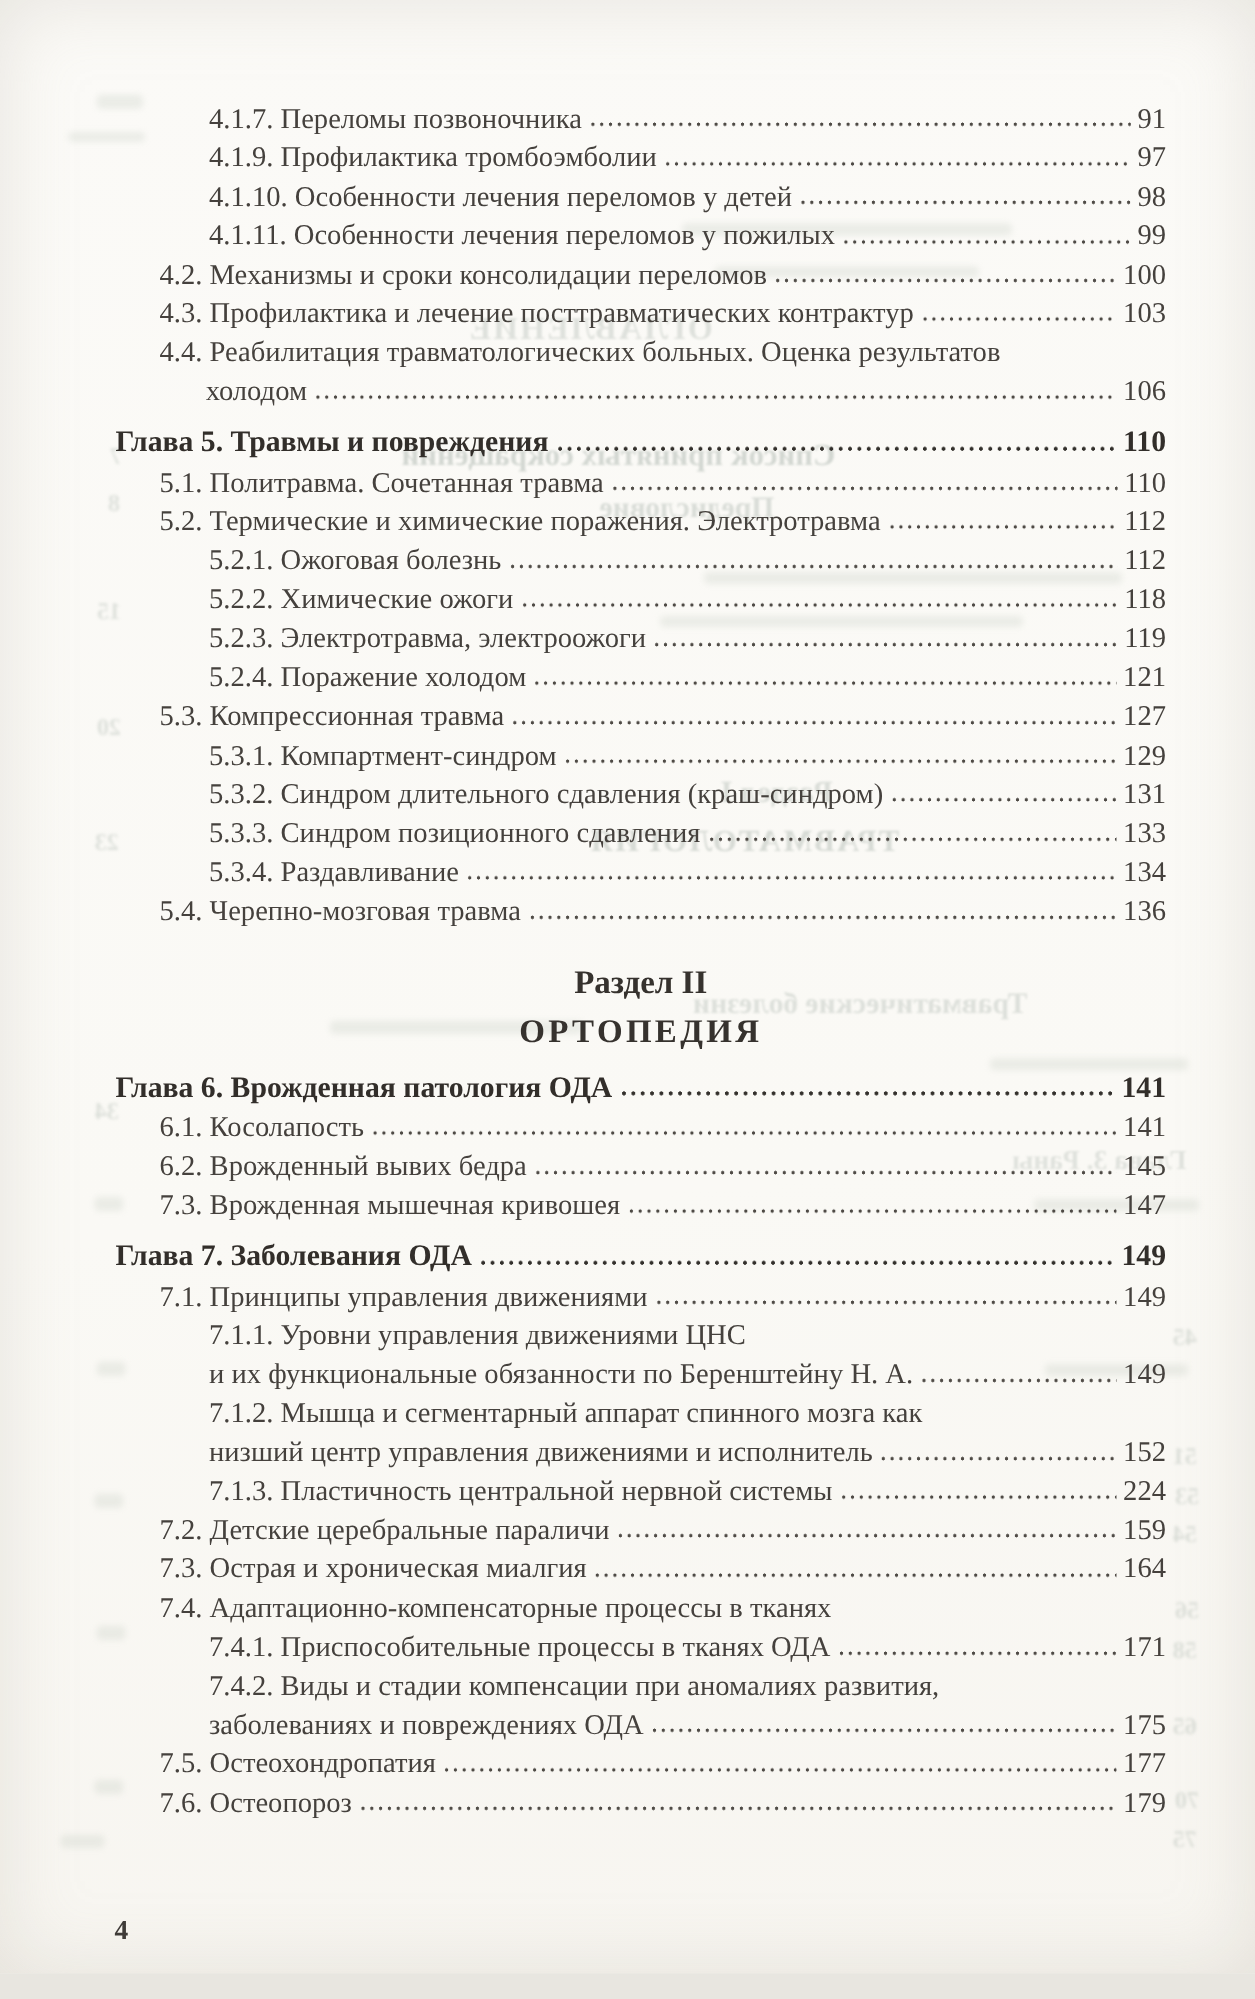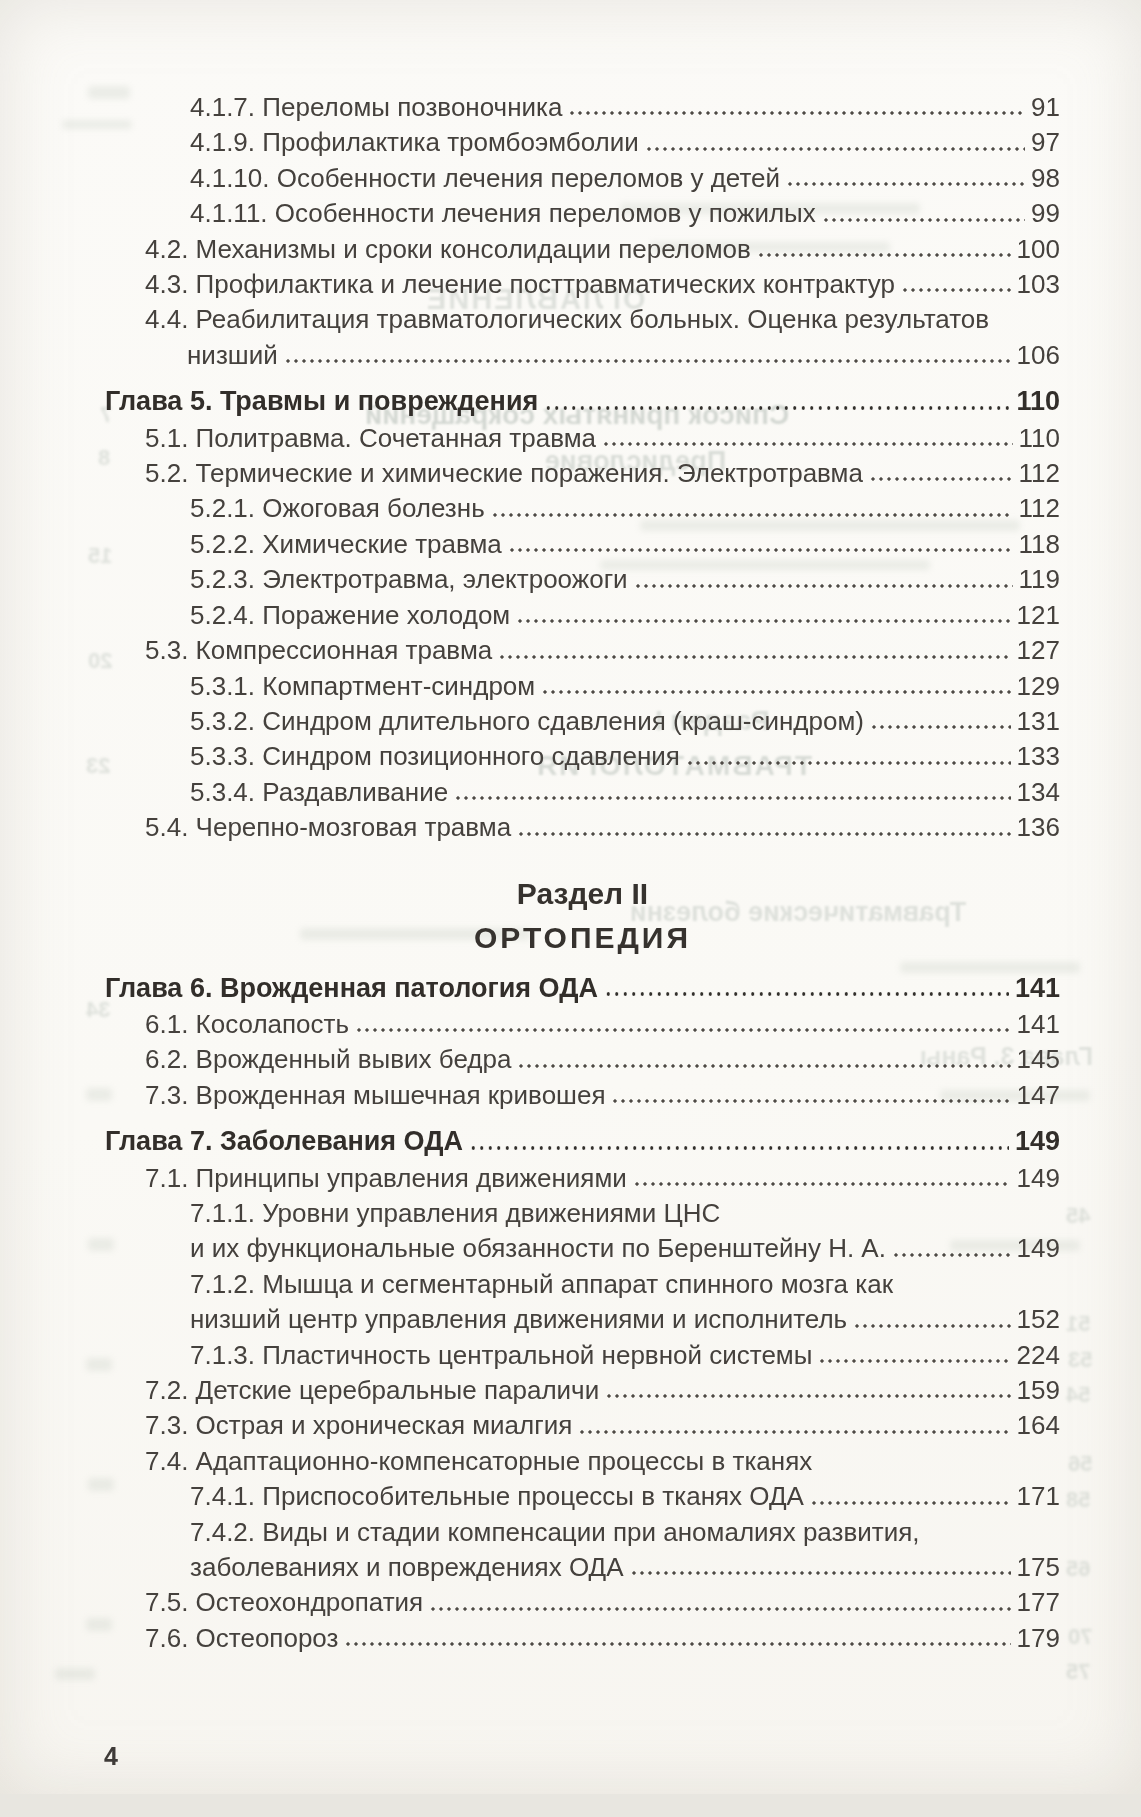--- a/index.html
+++ b/index.html
@@ -1,19 +1,19 @@
 <!DOCTYPE html>
 <html><head>
 <meta charset="utf-8">
 <style>
   html,body{margin:0;padding:0;background:#e8e6e0;}
   .page{position:relative;width:1141px;height:1794px;overflow:hidden;
         background:linear-gradient(175deg,#fbfaf7 0%,#faf9f5 60%,#f7f5f0 100%);
         box-shadow:inset 0 0 70px rgba(180,172,158,.28);
-        font-family:Liberation Sans, sans-serif;color:#45413d;}
+        font-family:Liberation Serif, serif;color:#45413d;}
   .toc{position:absolute;left:105px;top:90px;width:955px;}
   .r{display:flex;align-items:flex-end;font-size:26px;line-height:35.4px;white-space:nowrap;}
   .lbl{white-space:pre;}
   .pg{padding-left:2px;}
   .dots{flex:1 1 auto;min-width:10px;height:4px;margin:0 4px 10px 6px;
         background:radial-gradient(circle,#4e4a45 1.45px,rgba(0,0,0,0) 1.8px);
         background-size:8px 4px;background-repeat:repeat-x;background-position:left bottom;}
   .l2{padding-left:40px;}
   .l3{padding-left:85px;}
   .c44{padding-left:82px;}
@@ -109,21 +109,21 @@
     <div class="r l2">
         <span class="lbl">4.3. Профилактика и лечение посттравматических контрактур</span>
         <span class="dots"></span>
         <span class="pg">103</span>
       </div>
 
     <div class="r l2">
         <span class="lbl">4.4. Реабилитация травматологических больных. Оценка результатов</span>
       </div>
     <div class="r c44">
-        <span class="lbl">низший</span>
+        <span class="lbl">холодом</span>
         <span class="dots"></span>
         <span class="pg">106</span>
       </div>
 
     <div class="r ch">
         <span class="lbl">Глава 5. Травмы и повреждения</span>
         <span class="dots"></span>
         <span class="pg">110</span>
       </div>
     <div class="r l2">
@@ -135,21 +135,21 @@
         <span class="lbl">5.2. Термические и химические поражения. Электротравма</span>
         <span class="dots"></span>
         <span class="pg">112</span>
       </div>
     <div class="r l3">
         <span class="lbl">5.2.1. Ожоговая болезнь</span>
         <span class="dots"></span>
         <span class="pg">112</span>
       </div>
     <div class="r l3">
-        <span class="lbl">5.2.2. Химические травма</span>
+        <span class="lbl">5.2.2. Химические ожоги</span>
         <span class="dots"></span>
         <span class="pg">118</span>
       </div>
     <div class="r l3">
         <span class="lbl">5.2.3. Электротравма, электроожоги</span>
         <span class="dots"></span>
         <span class="pg">119</span>
       </div>
     <div class="r l3">
         <span class="lbl">5.2.4. Поражение холодом</span>

